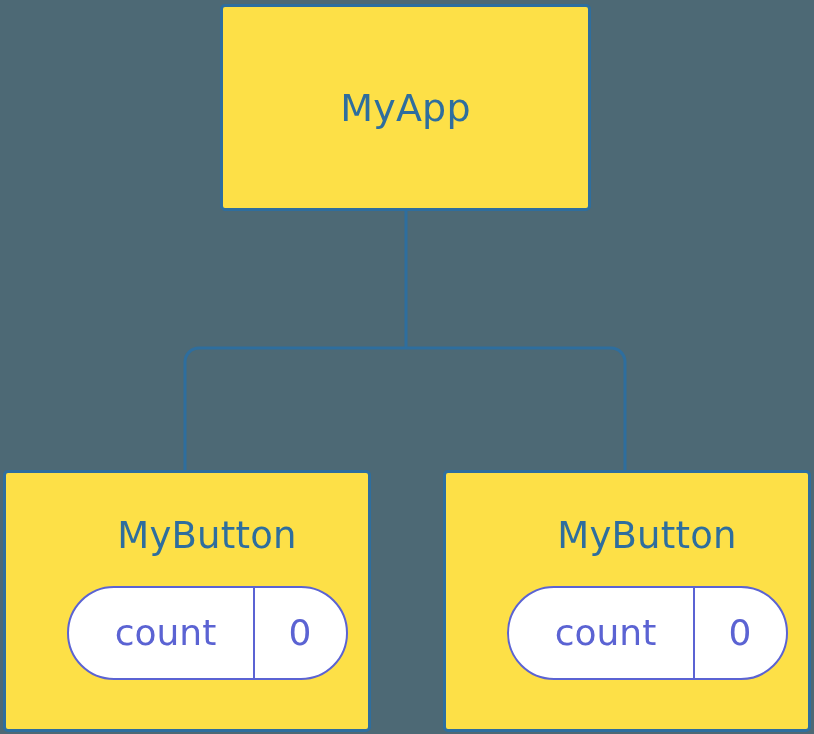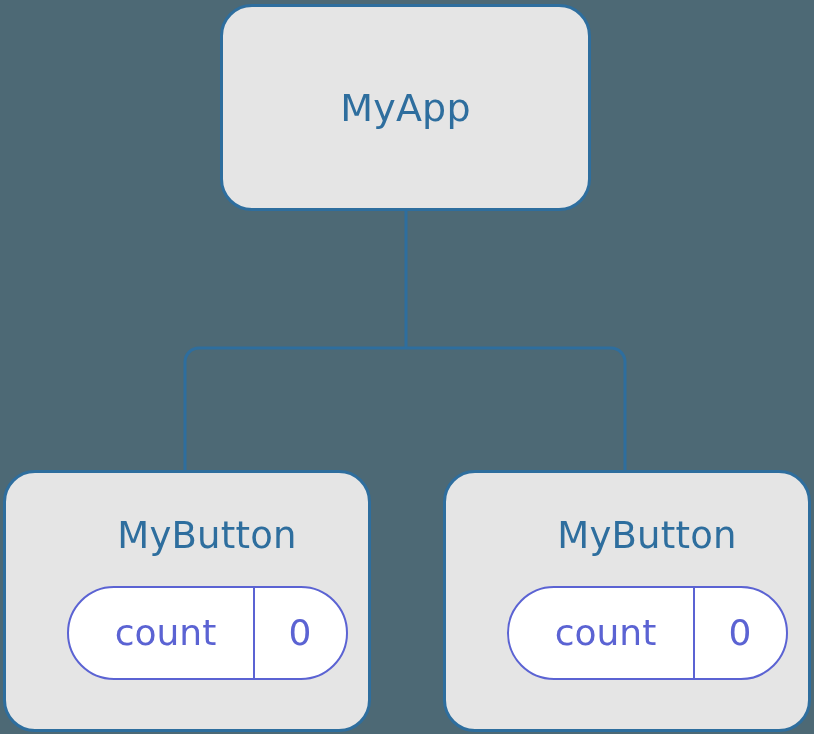--- a/index.html
+++ b/index.html
@@ -23,23 +23,23 @@
     position: absolute;
     left: 0;
     top: 0;
     width: 814px;
     height: 734px;
     pointer-events: none;
   }
   .node {
     position: absolute;
     box-sizing: border-box;
-    background: #e5e5e5;
+    background: #fde047;
     border: 3px solid #2E6E9E;
-    border-radius: 32px;
+    border-radius: 5px;
     display: flex;
     flex-direction: column;
     align-items: center;
   }
   .node-root {
     left: 220px;
     top: 4px;
     width: 371px;
     height: 207px;
     justify-content: center;

